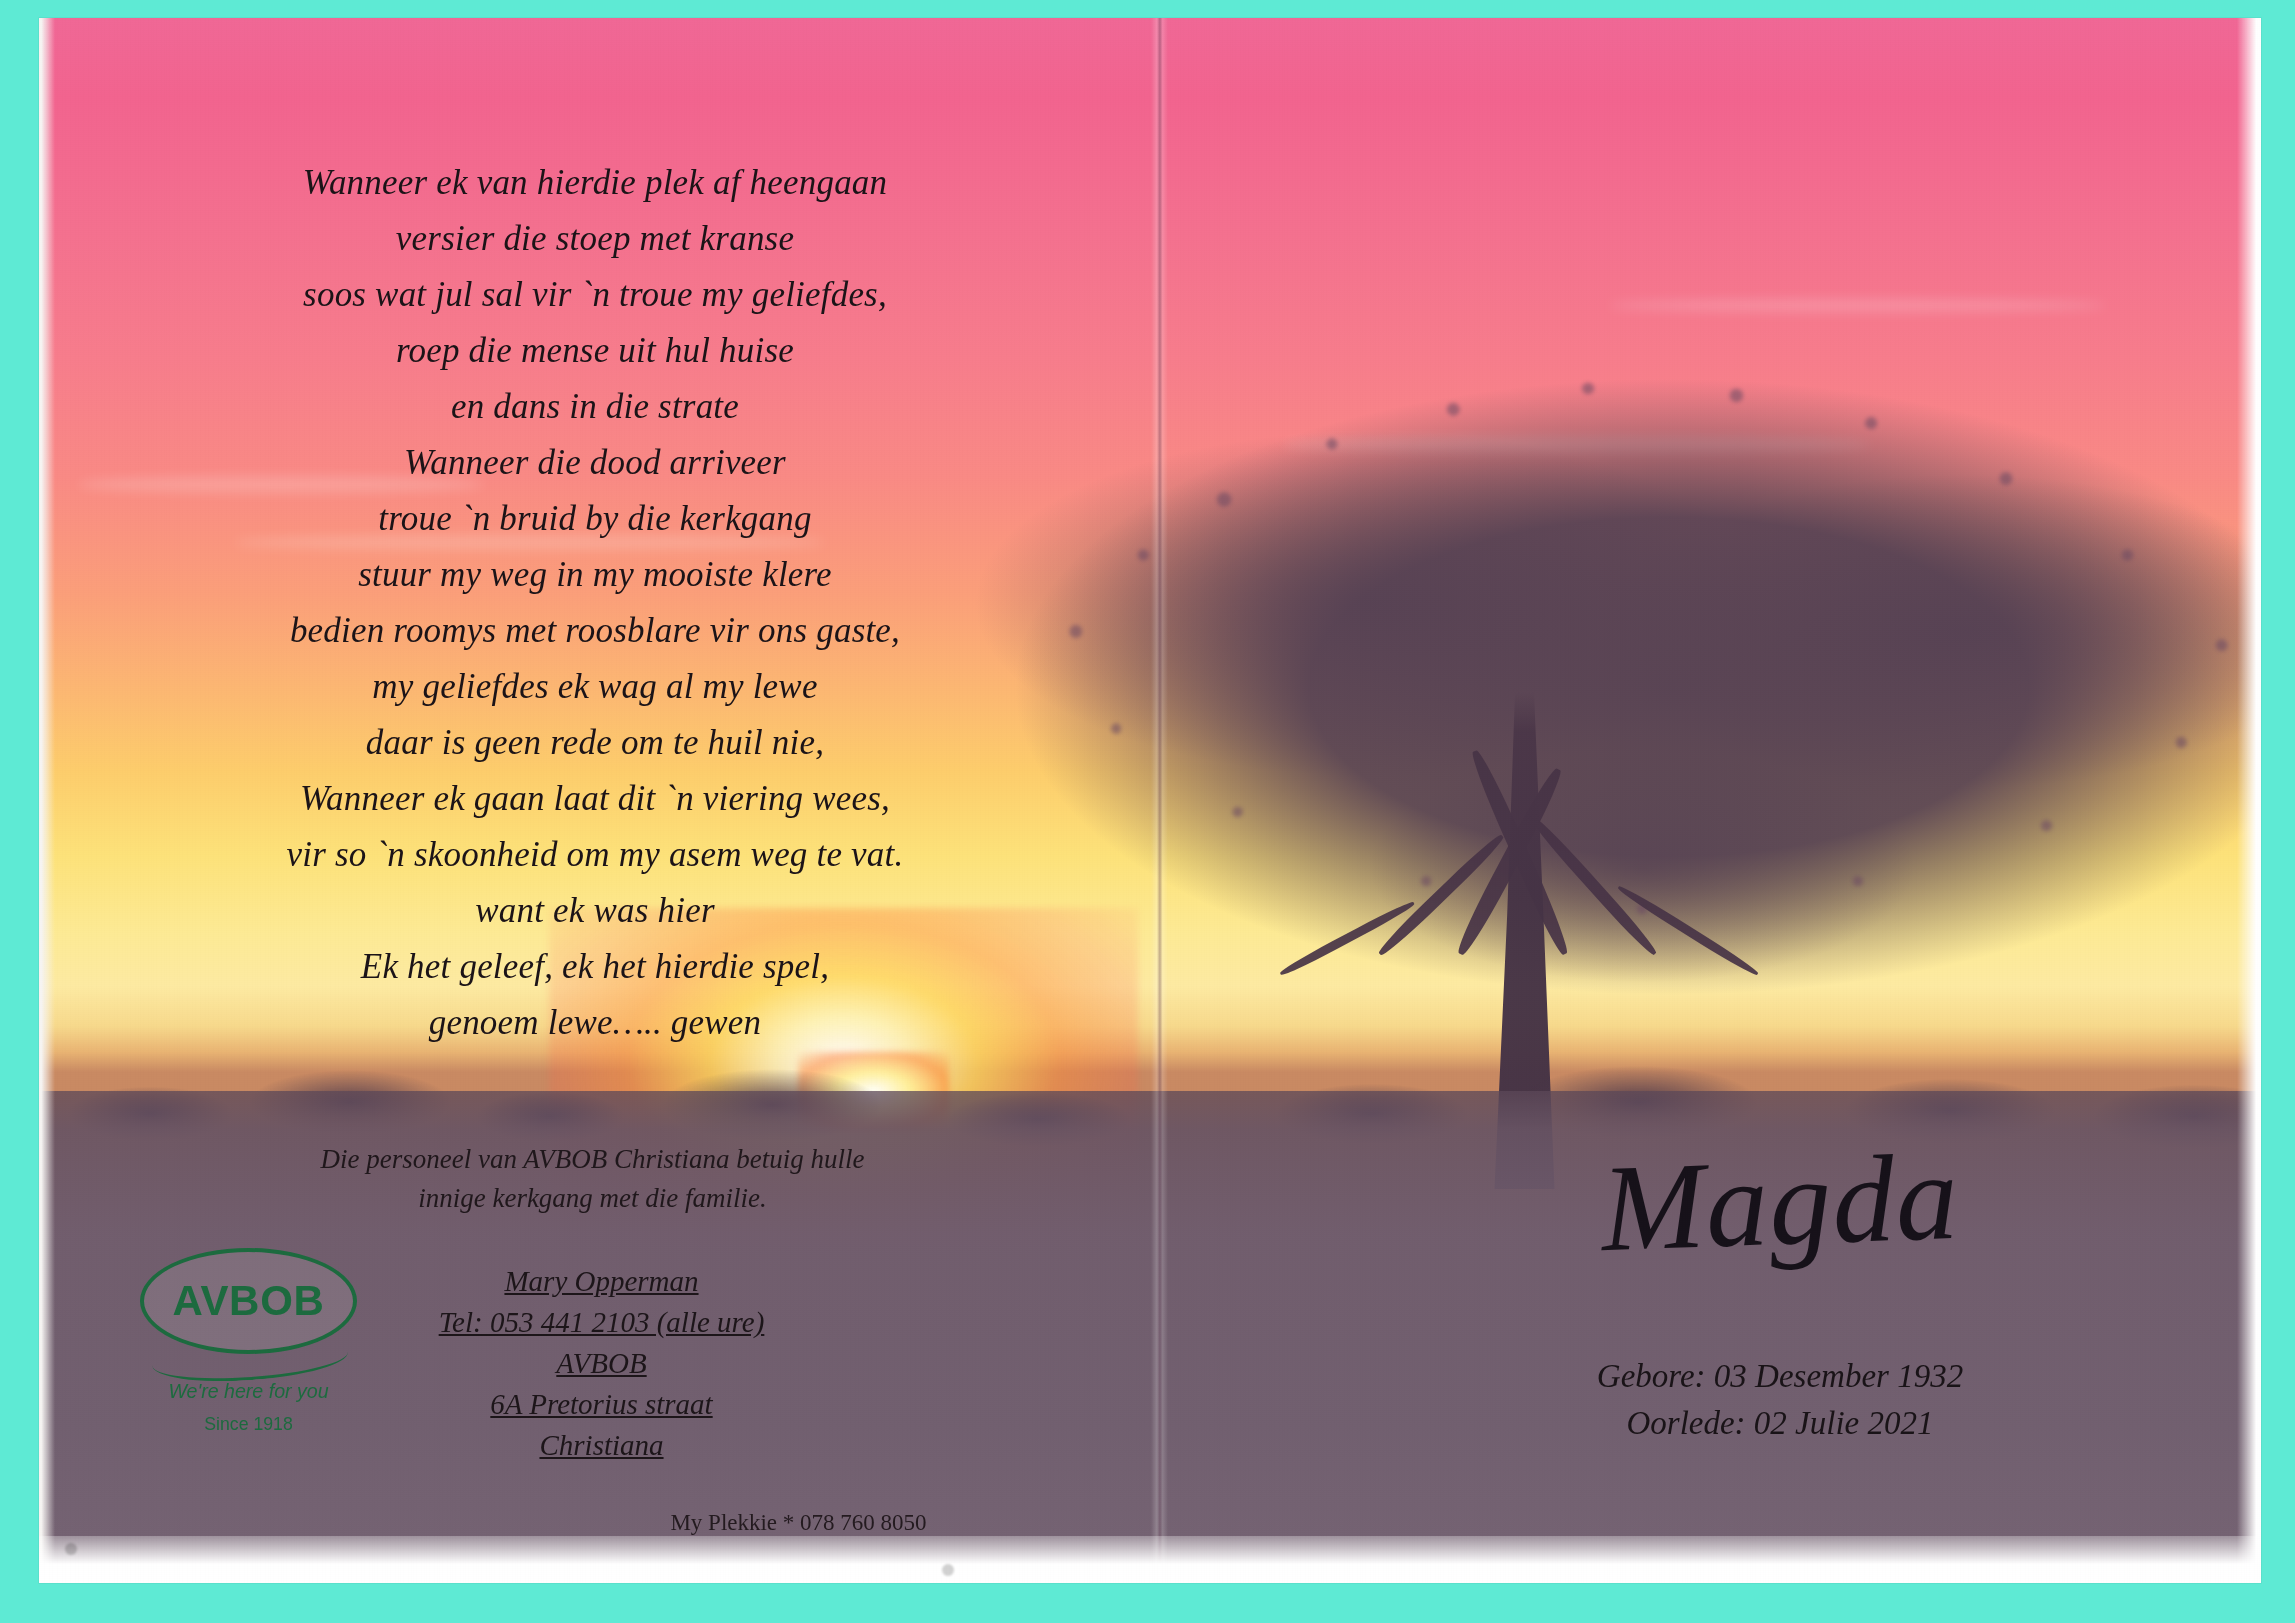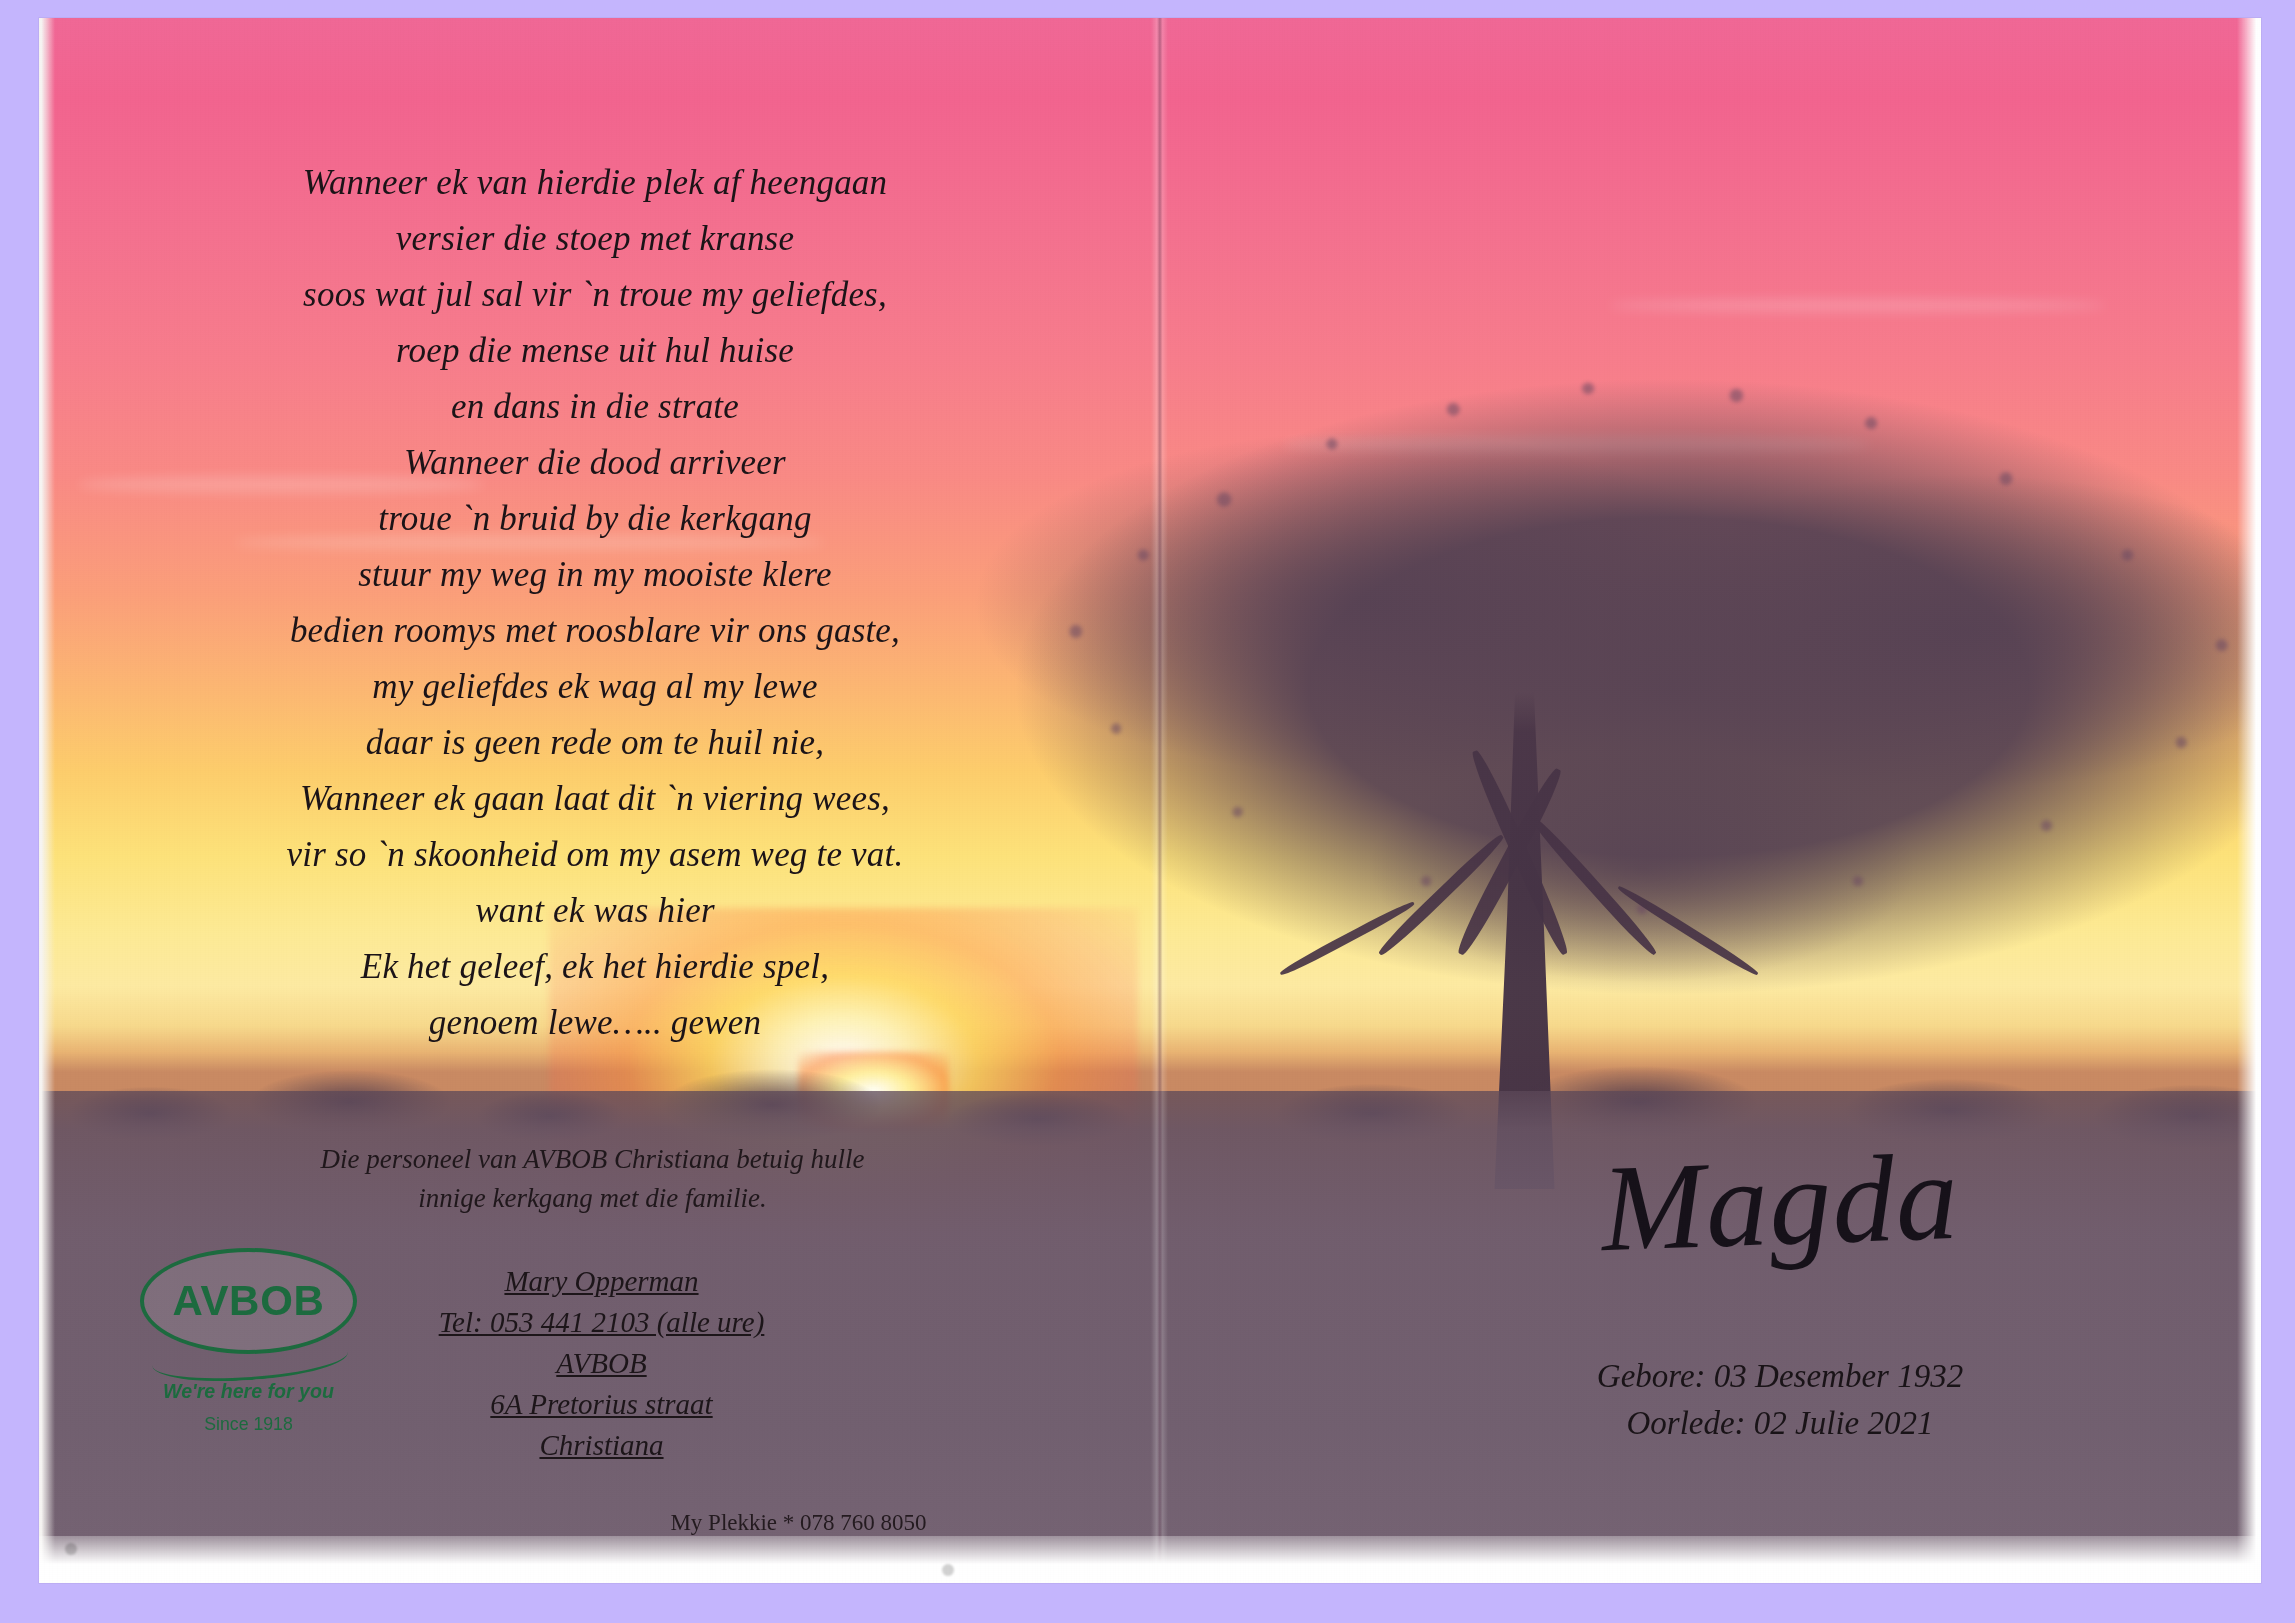--- a/index.html
+++ b/index.html
@@ -12,21 +12,21 @@
     height: 1623px;
     overflow: hidden;
     font-family: "Liberation Serif", serif;
   }
 
   #scan {
     position: absolute;
     left: 0; top: 0;
     width: 2295px;
     height: 1623px;
-    background: #c4b5fd;
+    background: #5eead4;
   }
 
   
   #card {
     position: absolute;
     left: 39px;
     top: 18.3px;
     width: 2222px;
     height: 1565px;
     overflow: hidden;
@@ -279,21 +279,21 @@
     top: 86px;
     width: 196px;
     height: 39px;
     border-bottom: 3.9px solid #1d6b3f;
     border-radius: 50%;
     transform: rotate(-4deg);
   }
   .logo-tag {
     margin-top: 26px;
     font-family: "Liberation Sans", sans-serif;
-    font-weight: bold;
+    font-weight: normal;
     font-style: italic;
     font-size: 19.6px;
     color: #1d6b3f;
   }
   .logo-since {
     margin-top: 10.5px;
     font-family: "Liberation Sans", sans-serif;
     font-weight: normal;
     font-size: 17.7px;
     color: #1d6b3f;

